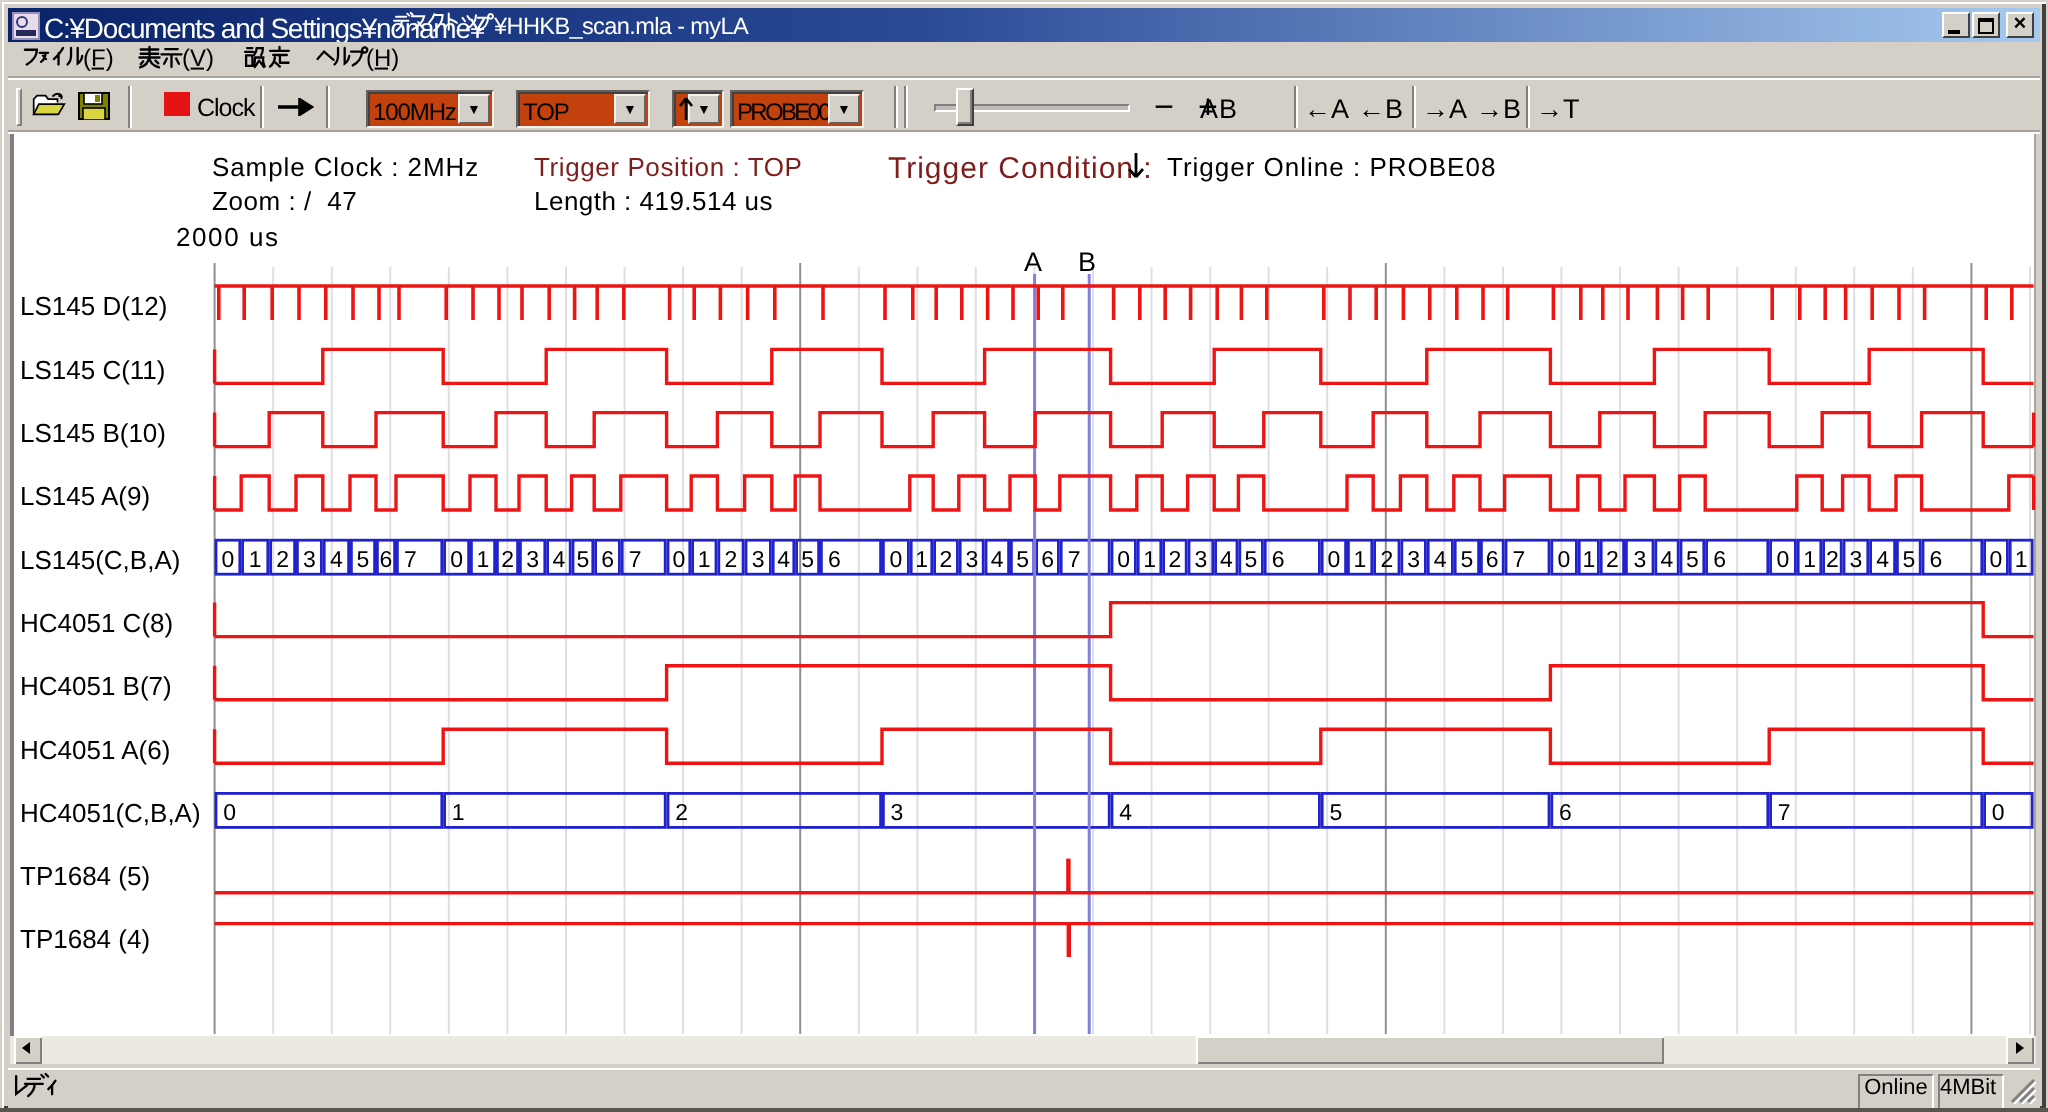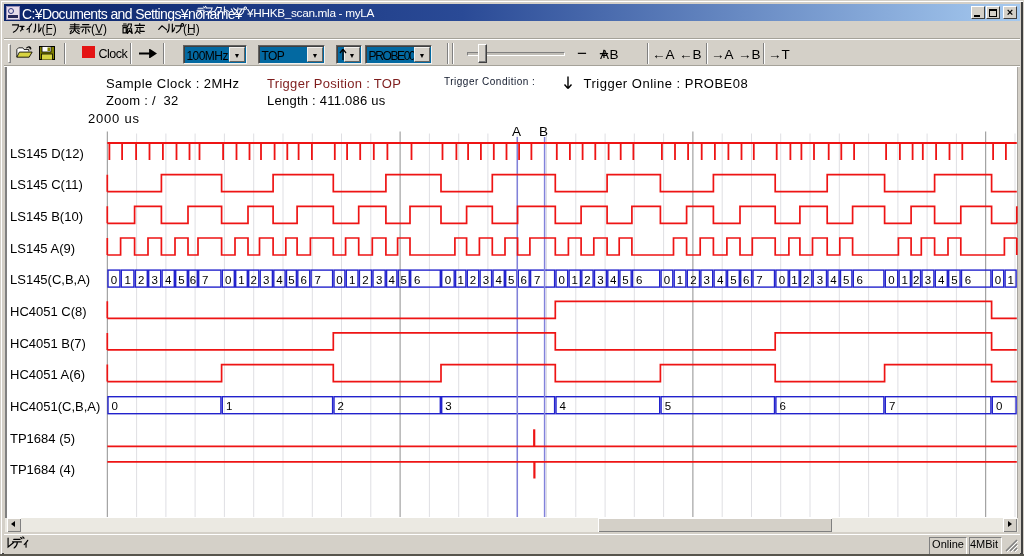--- a/index.html
+++ b/index.html
@@ -1,21 +1,21 @@
 <!DOCTYPE html>
 <html><head><meta charset="utf-8"><style>
 *{margin:0;padding:0;box-sizing:border-box}
 html,body{width:1024px;height:556px;overflow:hidden;background:#d4d0c8;
  font-family:"Liberation Sans",sans-serif}
 .abs{position:absolute}
 .raised{border-top:1px solid #fff;border-left:1px solid #fff;border-right:1px solid #404040;border-bottom:1px solid #404040;background:#d4d0c8}
 .raised2{box-shadow:inset 1px 1px 0 #fff,inset -1px -1px 0 #808080}
 .sunken{border-top:1px solid #808080;border-left:1px solid #808080;border-right:1px solid #fff;border-bottom:1px solid #fff}
 .sep{position:absolute;width:2px;border-left:1px solid #808080;border-right:1px solid #fff}
-.combo{position:absolute;height:19px;background:#0369a1;border:1px solid;border-color:#636260 #f2f1ee #f2f1ee #636260;box-shadow:inset 1px 1px 0 #404040}
+.combo{position:absolute;height:19px;background:#c2410c;border:1px solid;border-color:#636260 #f2f1ee #f2f1ee #636260;box-shadow:inset 1px 1px 0 #404040}
 .combo .cb{position:absolute;right:1px;top:1px;bottom:1px;width:16px;background:#d4d0c8;border:1px solid;border-color:#f2f1ee #636260 #636260 #f2f1ee;color:#000;font-size:7px;text-align:center;line-height:15px}
 .combo .cv{position:absolute;left:2.5px;top:2.5px;font-size:12px;letter-spacing:-0.55px;color:#000;white-space:pre}
 .tbt{position:absolute;color:#000;font-size:13.5px}
 </style></head><body>
 
 <div class="abs" style="left:0;top:0;width:1024px;height:556px;background:#d4d0c8;border:1px solid #d4d0c8;box-shadow:inset 1px 1px 0 #fff,inset -2px -2px 0 #404040,inset 3px 3px 0 #d4d0c8"></div>
 
 <div class="abs" style="left:4px;top:4px;width:1016px;height:17px;background:linear-gradient(90deg,#0a246a 0%,#2a4a96 45%,#a6caf0 100%)"></div>
 <div class="abs" style="left:6px;top:5.5px;width:14px;height:14px;background:#e8dcea;border:1px solid #9890b8"></div>
 <div class="abs" style="left:8px;top:7.5px;width:6px;height:6px;border:1.5px solid #303880;border-radius:50%"></div>
@@ -91,27 +91,27 @@
 <div class="sep" style="left:706px;top:43px;height:21px"></div>
 <div class="tbt" style="left:711px;top:46.5px">→A</div>
 <div class="tbt" style="left:738px;top:46.5px">→B</div>
 <div class="sep" style="left:763px;top:43px;height:21px"></div>
 <div class="tbt" style="left:768px;top:46.5px">→T</div>
 
 <div class="abs" style="left:5px;top:67px;width:1013px;height:450.5px;background:#fff;border-left:2px solid #808080;border-right:1px solid #a8a5a0"></div>
 
 <div class="abs" style="left:106px;top:76px;font-size:13px;letter-spacing:0.45px;color:#000;white-space:pre">Sample Clock : 2MHz</div>
 <div class="abs" style="left:267px;top:76px;font-size:13px;letter-spacing:0.3px;color:#7f1d1d;white-space:pre">Trigger Position : TOP</div>
-<div class="abs" style="left:444px;top:76px;font-size:10px;letter-spacing:0.5px;color:#0f172a;white-space:pre">Trigger Condition :</div>
+<div class="abs" style="left:444px;top:76px;font-size:15px;letter-spacing:0.5px;color:#7f1d1d;white-space:pre">Trigger Condition :</div>
 <svg class="abs" style="left:563px;top:76px" width="10" height="14" viewBox="0 0 10 14">
     <path d="M5,0.5 V12.5 M5,12.5 L1.5,8.5 M5,12.5 L8.5,8.5" stroke="#000" stroke-width="1.4" fill="none"></path>
   </svg>
 <div class="abs" style="left:583.5px;top:76px;font-size:13px;letter-spacing:0.5px;color:#000;white-space:pre">Trigger Online : PROBE08</div>
-<div class="abs" style="left:106px;top:93px;font-size:13px;letter-spacing:0.27px;color:#000;white-space:pre">Zoom : /  32</div>
-<div class="abs" style="left:267px;top:93px;font-size:13px;letter-spacing:0.24px;color:#000;white-space:pre">Length : 411.086 us</div>
+<div class="abs" style="left:106px;top:93px;font-size:13px;letter-spacing:0.27px;color:#000;white-space:pre">Zoom : /  47</div>
+<div class="abs" style="left:267px;top:93px;font-size:13px;letter-spacing:0.24px;color:#000;white-space:pre">Length : 419.514 us</div>
 <div class="abs" style="left:88px;top:111px;font-size:13px;letter-spacing:0.8px;color:#000;white-space:pre">2000 us</div>
 
 <svg class="abs" style="left:0;top:0;z-index:5" width="1024" height="556" viewBox="0 0 1024 556">
 <style>
 .bt{font:11.5px "Liberation Sans";fill:#000}
 .lt{font:13px "Liberation Sans";fill:#000}
 .ab{font:13.5px "Liberation Sans";fill:#000}
 .mt{font:12px "Liberation Sans";fill:#000}
 </style>
 <line x1="107.3" y1="131.5" x2="107.3" y2="517" stroke="#8f8f8f" stroke-width="1"></line>

